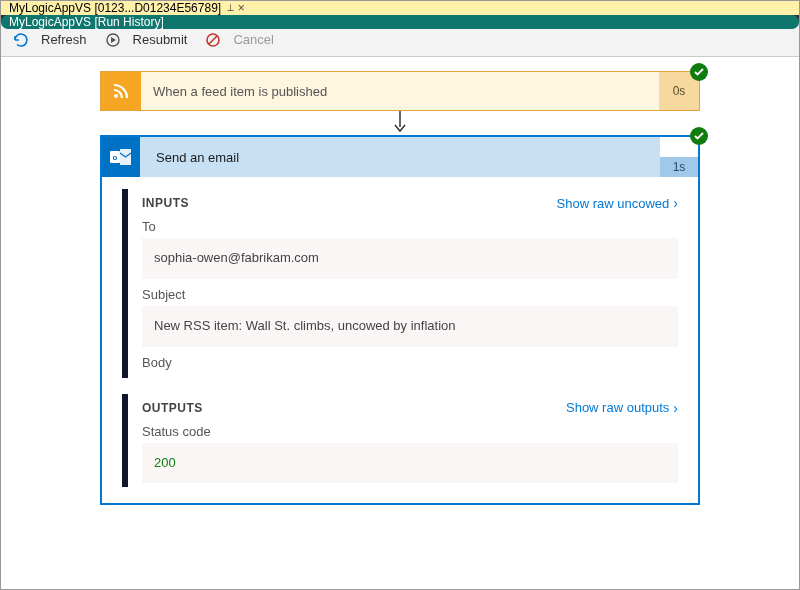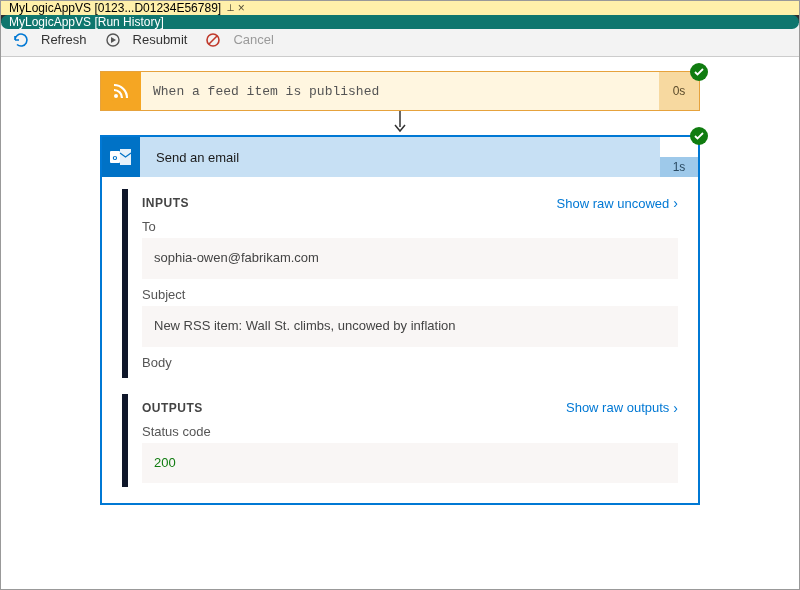--- a/index.html
+++ b/index.html
@@ -91,21 +91,20 @@
     color: #fff;
   }
   .trigger-icon-box svg { width: 20px; height: 20px; }
   .trigger-label {
     flex: 1;
     background: #fff6e0;
     display: flex;
     align-items: center;
     padding: 0 12px;
     color: #555;
-    font-family: Liberation Mono, monospace;
   }
   .trigger-time {
     width: 40px;
     background: #f7d9a0;
     display: flex;
     align-items: center;
     justify-content: center;
     color: #5a4a2a;
     font-size: 12px;
   }

